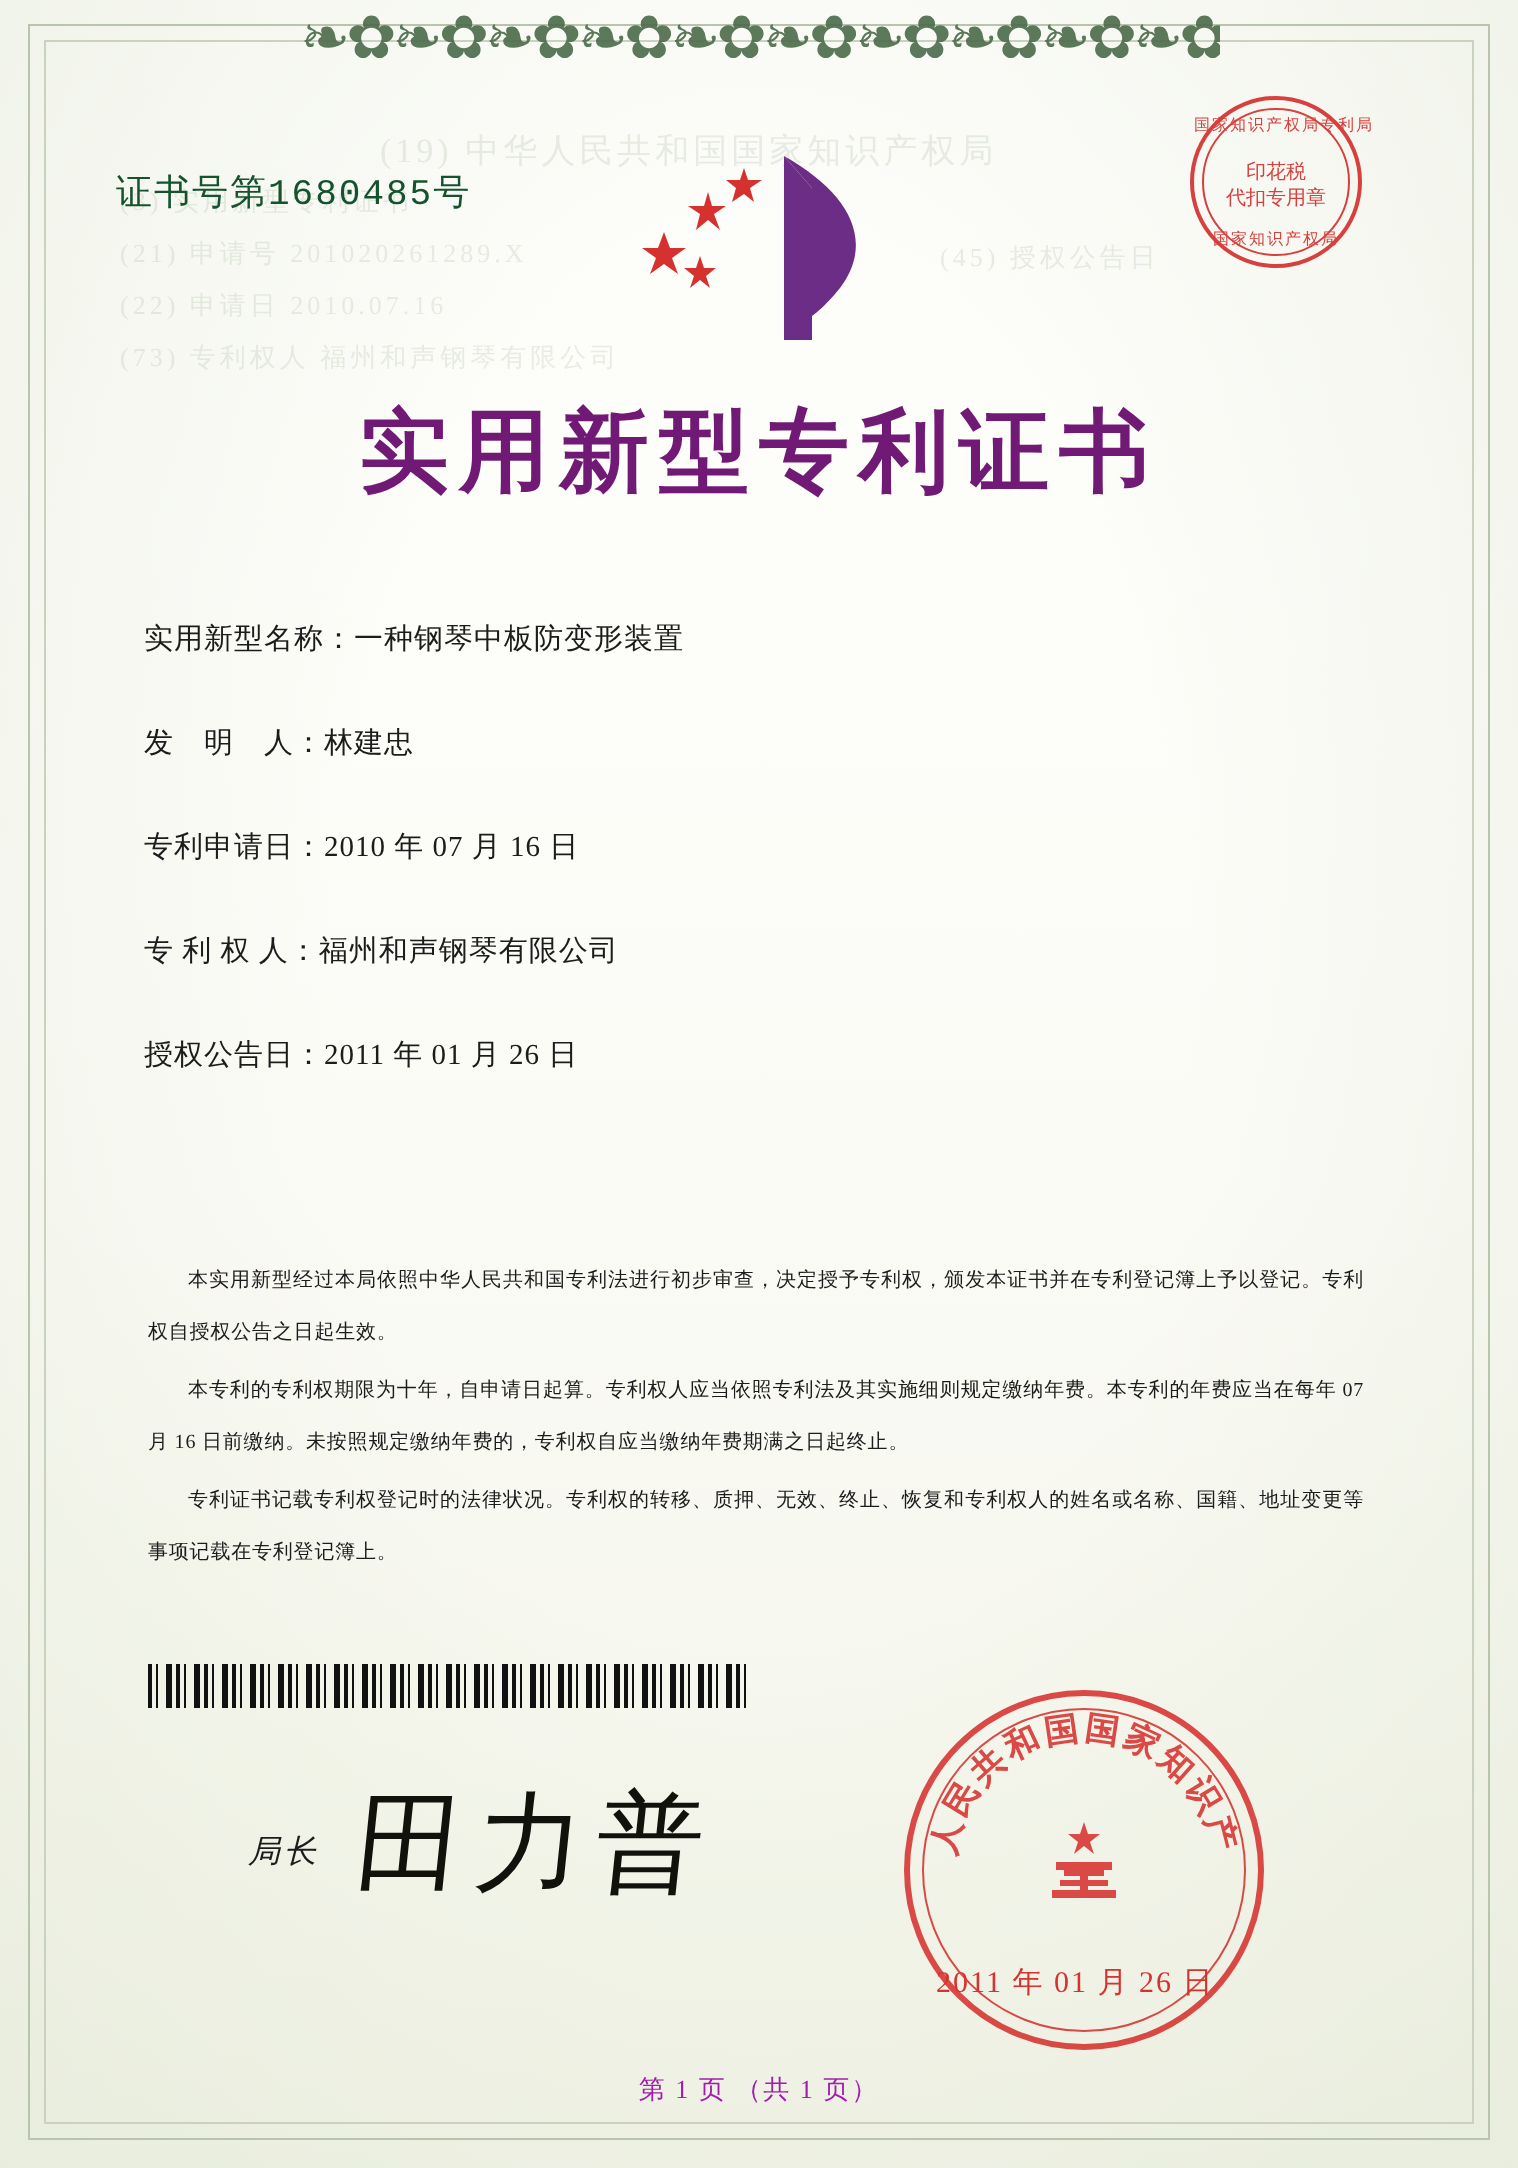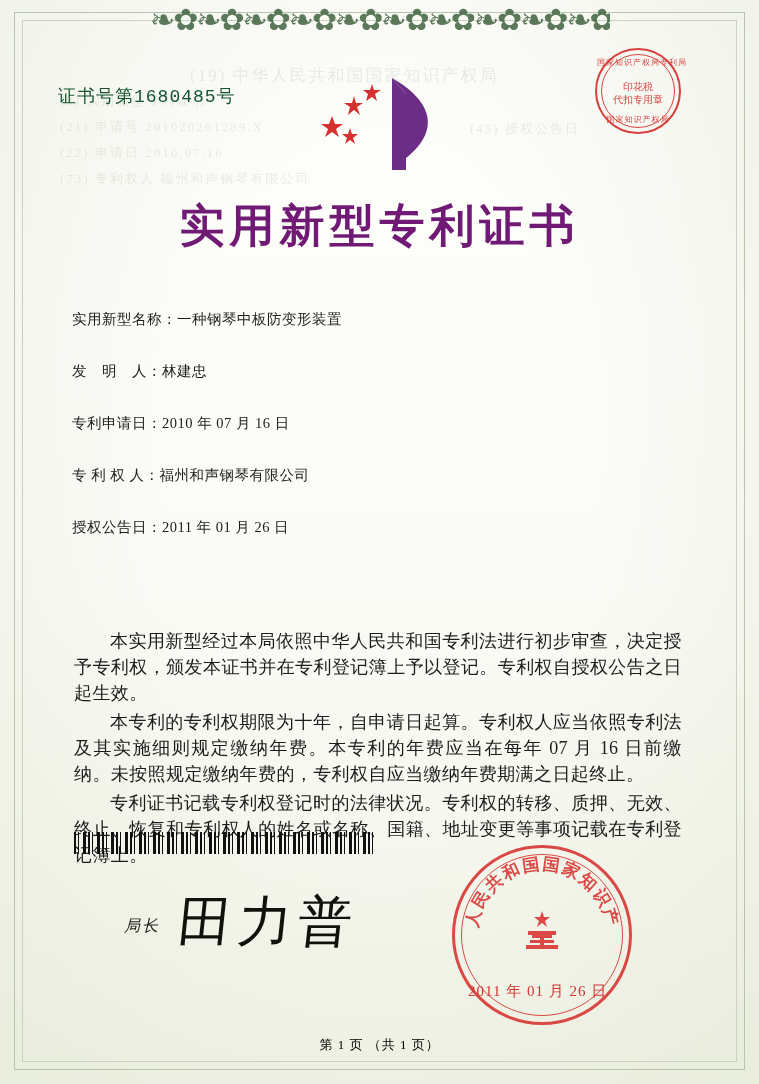--- a/index.html
+++ b/index.html
@@ -166,21 +166,21 @@
   }
   .field-value {
     display: inline-block;
     letter-spacing: 0.5px;
   }
   .body-text {
     position: absolute;
     left: 74px;
     top: 628px;
     width: 608px;
-    font-size: 18px;
+    font-size: 10px;
     line-height: 26px;
     color: #1c1c1c;
     text-align: justify;
     letter-spacing: 0.4px;
   }
   .body-text p {
     margin: 0 0 3px 0;
     text-indent: 2em;
   }
   .barcode {
@@ -259,21 +259,21 @@
     color: #d7322f;
     letter-spacing: 1px;
     z-index: 5;
   }
   .page-footer {
     position: absolute;
     left: 0; right: 0;
     bottom: 30px;
     text-align: center;
     font-size: 13px;
-    color: #000000;
+    color: #a21caf;
     letter-spacing: 1px;
   }
 </style>
 </head>
 <body>
 
 <div id="page">
 
   <div class="paper-tint"></div>
   <div class="border-outer"></div>

